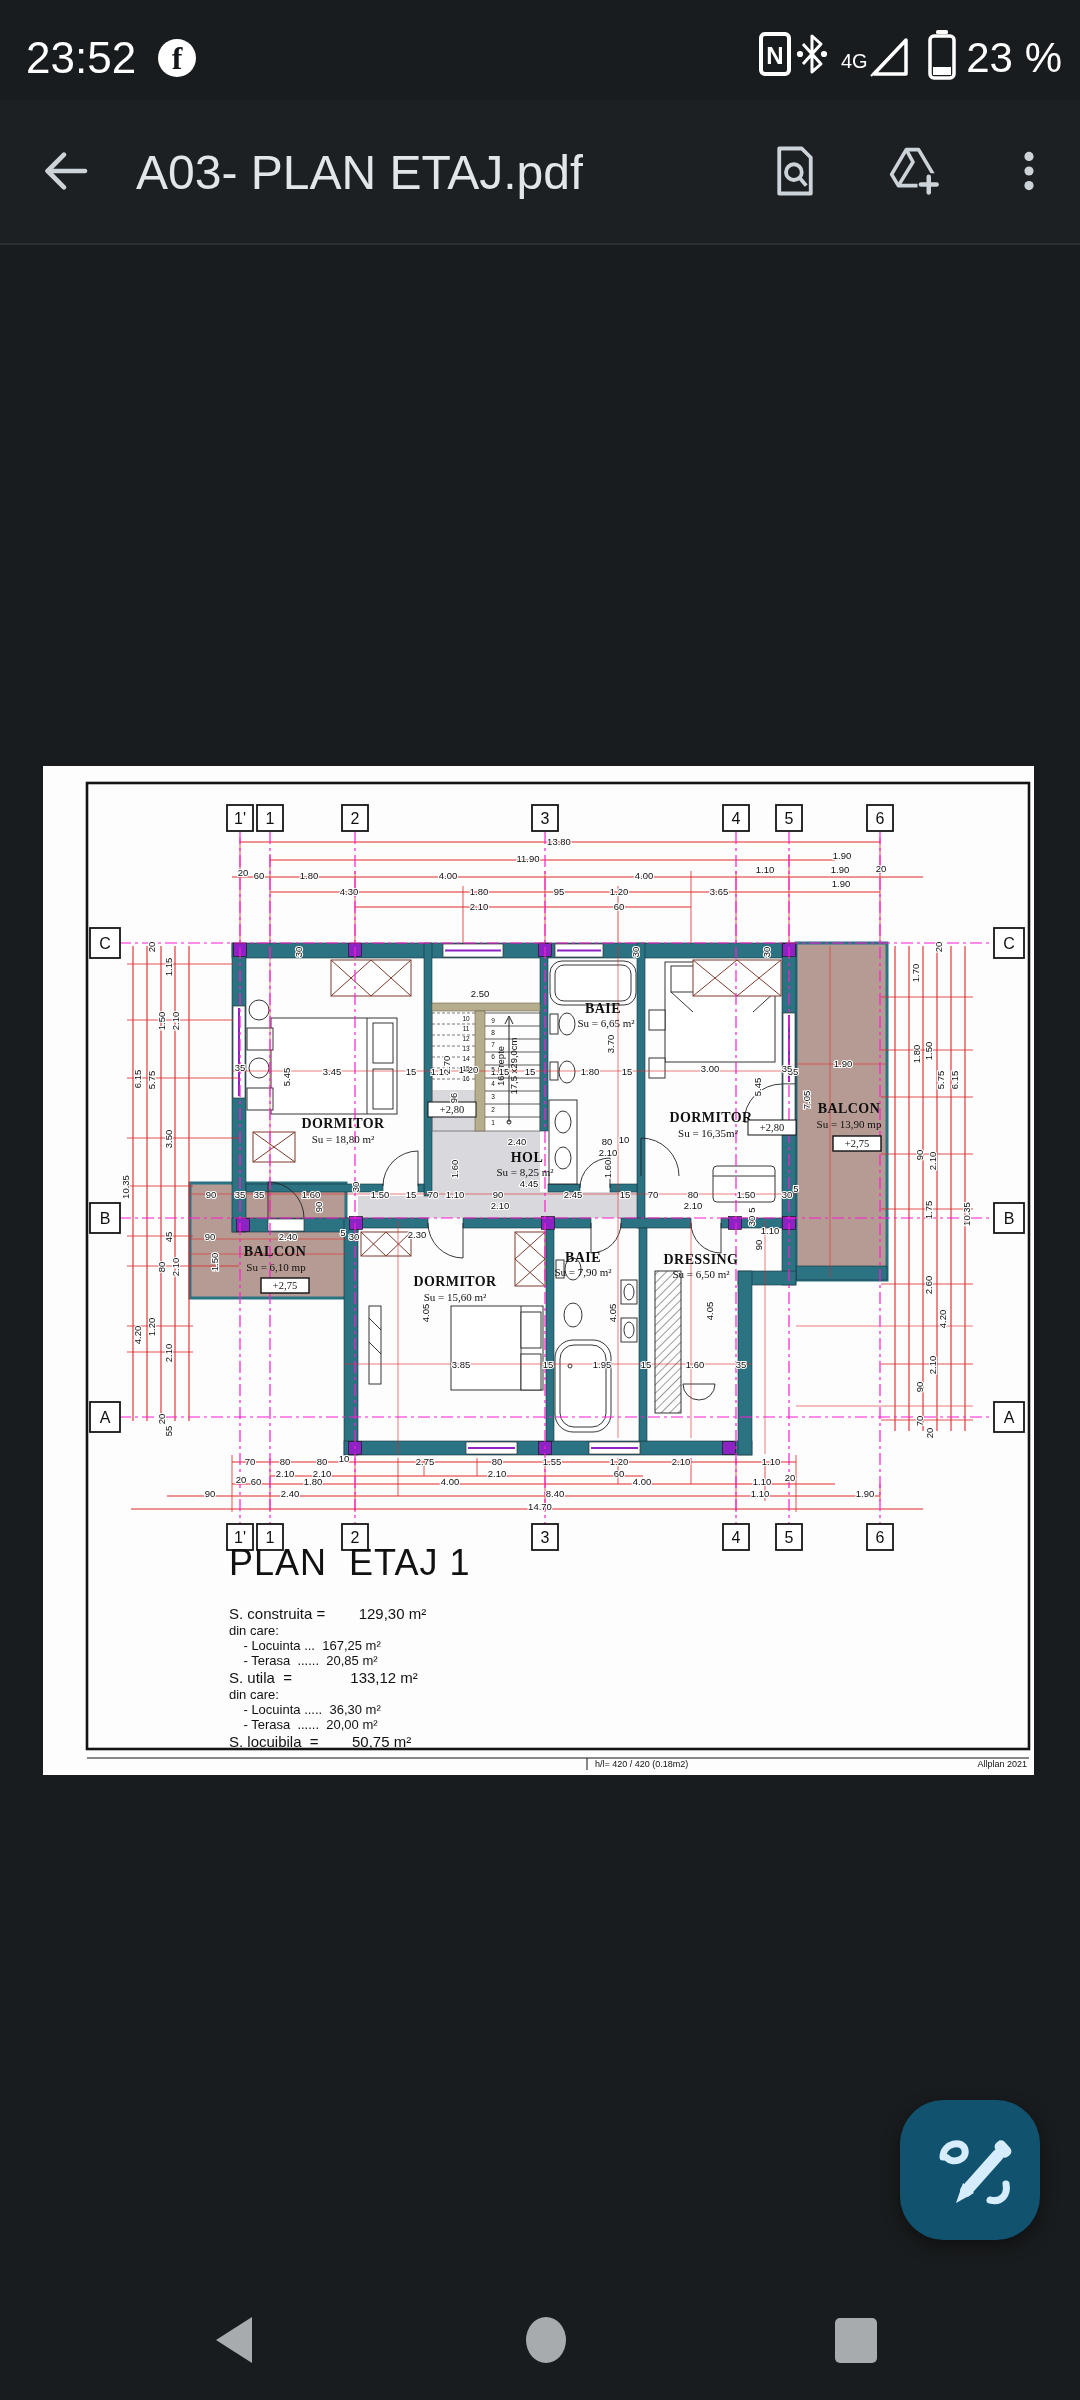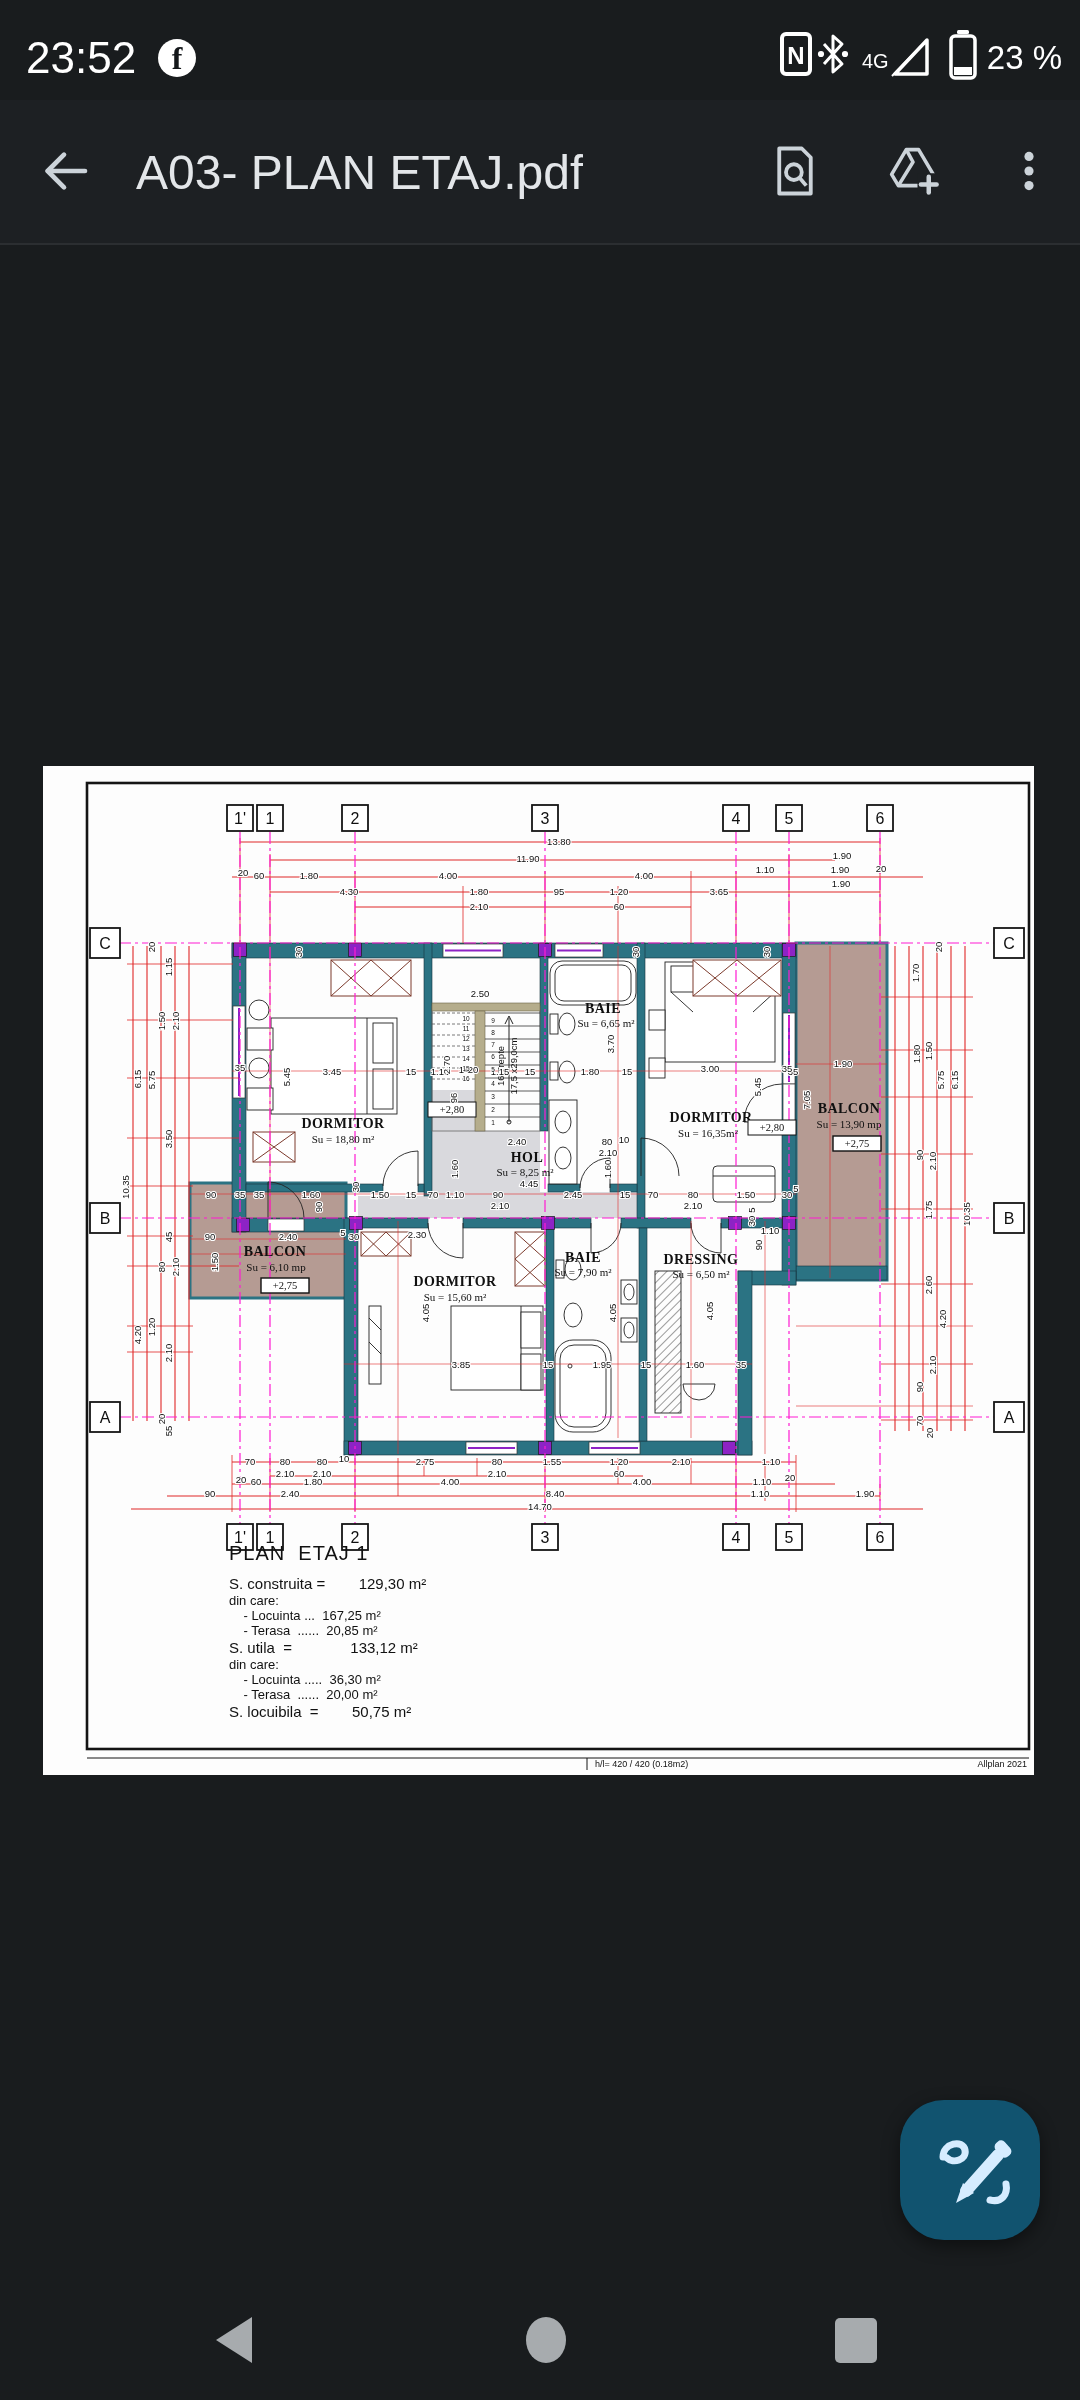--- a/index.html
+++ b/index.html
@@ -5,21 +5,21 @@
   html,body{margin:0;padding:0;background:#000;}
   .screen{position:relative;width:1080px;height:2400px;background:#191c1e;overflow:hidden;
           font-family:"Liberation Sans",sans-serif;}
   
   .statusbar{position:absolute;top:8px;left:0;width:1080px;height:100px;display:flex;align-items:center;}
   .sb-time{color:#fff;font-size:44px;margin-left:26px;}
   .fb-badge{width:38px;height:38px;border-radius:50%;background:#fff;color:#14171a;
             display:flex;align-items:center;justify-content:center;font-weight:bold;
             font-size:32px;margin-left:22px;font-family:"Liberation Serif",serif;}
   .sb-right{position:absolute;right:12px;top:0;height:100px;display:flex;align-items:center;gap:6px;}
-  .sb-pct{color:#fff;font-size:33px;margin-left:2px;margin-right:6px;}
+  .sb-pct{color:#fff;font-size:42px;margin-left:2px;margin-right:6px;}
   
   .appbar{position:absolute;top:100px;left:0;width:1080px;height:145px;display:flex;align-items:center;background:#1d2023;}
   .appbar:after{content:"";position:absolute;bottom:0;left:0;width:100%;height:2px;background:#2b2e31;}
   .ab-title{color:#e3e6e9;font-size:48px;margin-left:38px;white-space:nowrap;overflow:hidden;max-width:560px;}
   .ab-actions{position:absolute;right:20px;display:flex;align-items:center;gap:52px;}
   .iconbtn{background:none;border:none;padding:6px;cursor:pointer;}
   
   .content{position:absolute;top:245px;left:0;width:1080px;height:2035px;background:#191c1e;}
   .page{position:absolute;left:43px;top:521px;width:991px;height:1009px;background:#fdfdfd;}
   .plan-svg{position:absolute;left:0;top:0;}
@@ -29,21 +29,21 @@
   g.stairnum text{font-size:6.5px;text-anchor:middle;paint-order:stroke;stroke:#fff;stroke-width:1.2px;}
   g.bubbles rect{fill:#fff;stroke:#161616;stroke-width:1.8px;}
   g.bubbles text{font-size:16px;text-anchor:middle;}
   text.room{font-family:"Liberation Serif",serif;font-weight:bold;font-size:14px;text-anchor:middle;letter-spacing:.4px;}
   text.su{font-family:"Liberation Serif",serif;font-size:11px;text-anchor:middle;}
   text.lvl{font-family:"Liberation Serif",serif;font-size:10.5px;text-anchor:middle;}
   text.stairnote{font-size:9.5px;text-anchor:middle;}
   text.ftr{font-size:9px;}
   
   .summary{position:absolute;left:186px;top:776px;color:#111;}
-  .sum-title{font-size:20px;letter-spacing:1px;white-space:pre;margin-bottom:9px;}
+  .sum-title{font-size:36px;letter-spacing:1px;white-space:pre;margin-bottom:20px;}
   .sum-line{font-size:13px;white-space:pre;line-height:15px;}
   .sum-bold{font-weight:normal;font-size:15px;line-height:19px;}
   .summary-right{position:absolute;left:502px;top:812px;color:#111;}
   
   .fab{position:absolute;left:900px;top:2100px;width:140px;height:140px;border-radius:44px;
        background:#11536f;border:none;cursor:pointer;box-shadow:0 6px 18px rgba(0,0,0,.45);}
   
   .navbar{position:absolute;left:0;top:2280px;width:1080px;height:120px;background:#191c1e;}
   .navbtn{position:absolute;background:none;border:none;cursor:pointer;}
 </style>

